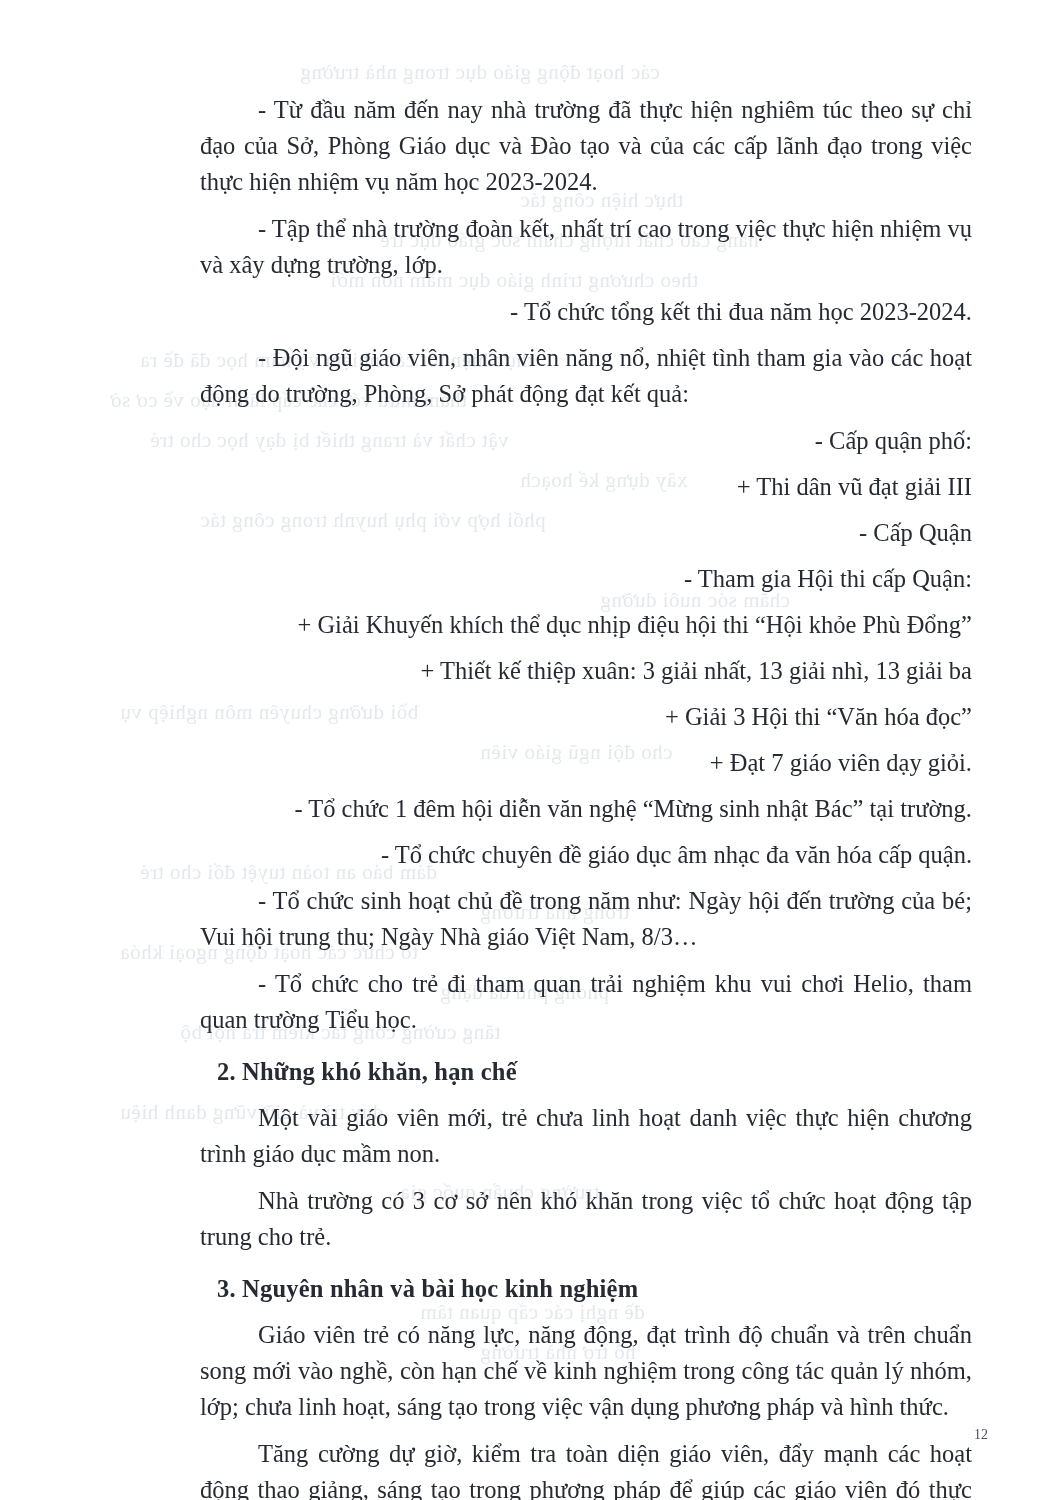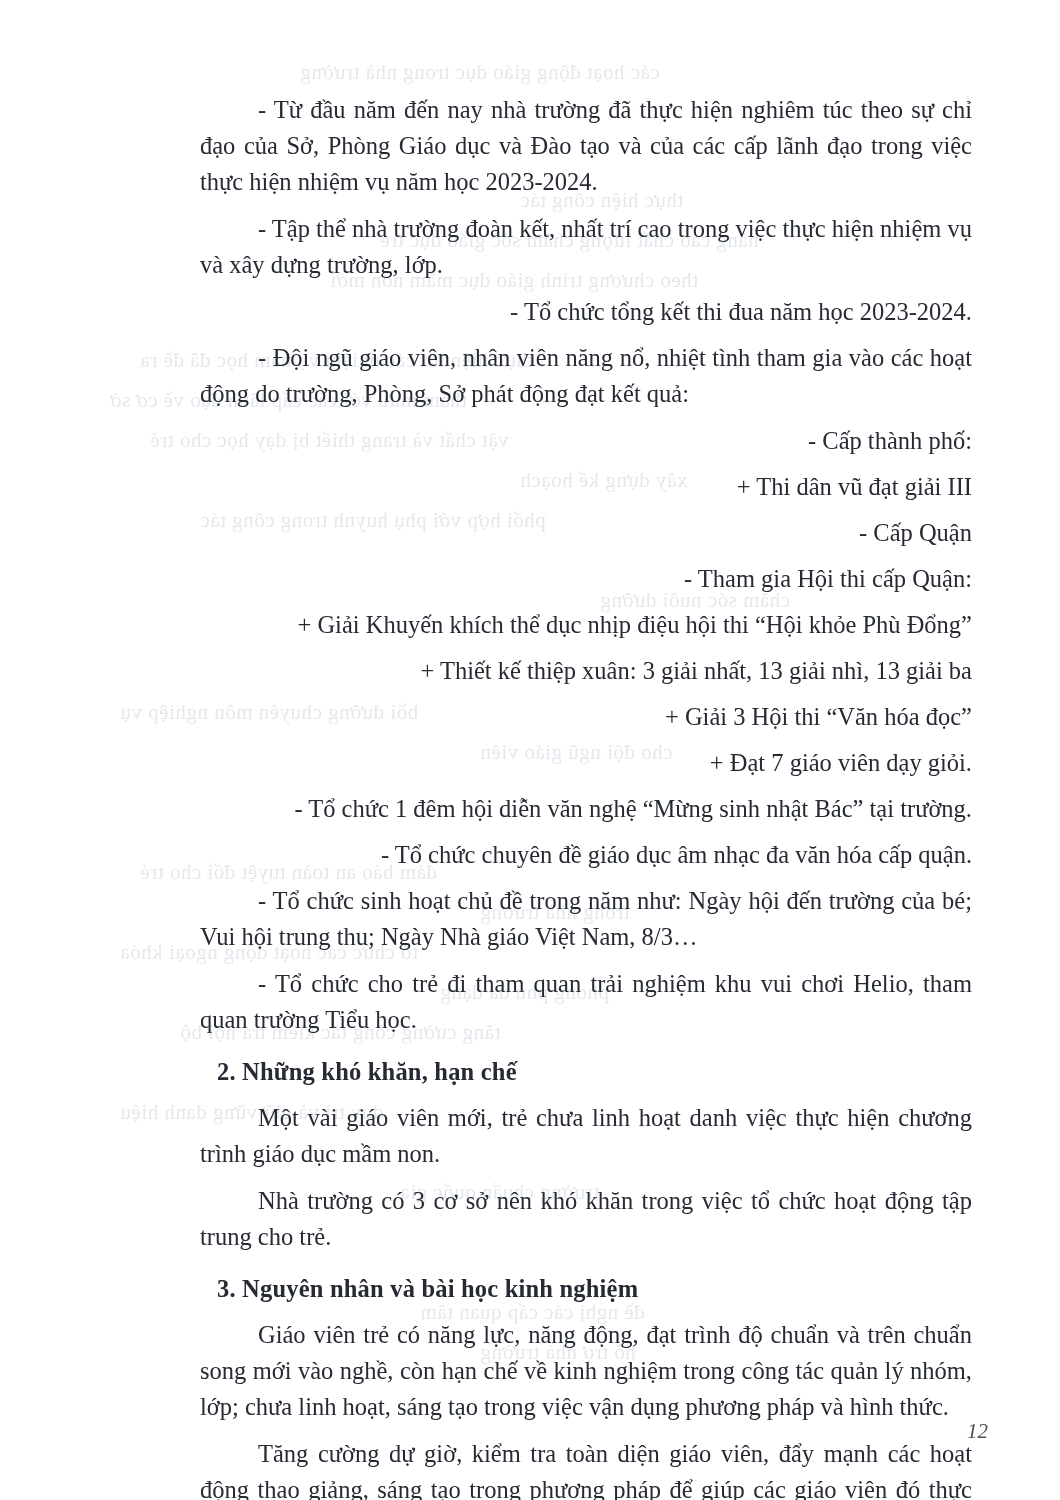--- a/index.html
+++ b/index.html
@@ -85,25 +85,24 @@
     padding-left: 57px;
     margin-top: 16px;
     margin-bottom: 10px;
     letter-spacing: 0.2px;
   }
 
   .page-number {
     position: absolute;
     right: 72px;
     bottom: 58px;
-    font-size: 21px;
+    font-size: 14px;
     line-height: 1;
     color: #4a4f58;
     z-index: 2;
-    font-style: italic;
   }
 </style>
 </head>
 <body>
 
 <div class="page">
 
   <div class="bleed-layer">
       <div class="bleed-line" style="top: 60px; left: 300px;">các hoạt động giáo dục trong nhà trường</div>
       <div class="bleed-line" style="top: 188px; left: 520px;">thực hiện công tác</div>
@@ -126,21 +125,21 @@
       <div class="bleed-line" style="top: 1180px; left: 400px;">trường chuẩn quốc gia</div>
       <div class="bleed-line" style="top: 1300px; left: 420px;">đề nghị các cấp quan tâm</div>
       <div class="bleed-line" style="top: 1340px; left: 480px;">hỗ trợ nhà trường</div>
     </div>
 
   <div class="content">
       <p class="para">- Từ đầu năm đến nay nhà trường đã thực hiện nghiêm túc theo sự chỉ đạo của Sở, Phòng Giáo dục và Đào tạo và của các cấp lãnh đạo trong việc thực hiện nhiệm vụ năm học 2023-2024.</p>
       <p class="para">- Tập thể nhà trường đoàn kết, nhất trí cao trong việc thực hiện nhiệm vụ và xây dựng trường, lớp.</p>
       <p class="line item">- Tổ chức tổng kết thi đua năm học 2023-2024.</p>
       <p class="para">- Đội ngũ giáo viên, nhân viên năng nổ, nhiệt tình tham gia vào các hoạt động do trường, Phòng, Sở phát động đạt kết quả:</p>
-      <p class="line item">- Cấp thành phố:</p>
+      <p class="line item">- Cấp quận phố:</p>
       <p class="line item plus">+ Thi dân vũ đạt giải III</p>
       <p class="line item sub">-   Cấp Quận</p>
       <p class="line item">- Tham gia Hội thi cấp Quận:</p>
       <p class="line item plus">+ Giải Khuyến khích thể dục nhịp điệu hội thi “Hội khỏe Phù Đổng”</p>
       <p class="line item plus">+ Thiết kế thiệp xuân: 3 giải nhất, 13 giải nhì, 13 giải ba</p>
       <p class="line item plus">+ Giải 3 Hội thi “Văn hóa đọc”</p>
       <p class="line item plus">+ Đạt 7 giáo viên dạy giỏi.</p>
       <p class="line item">- Tổ chức 1 đêm hội diễn văn nghệ “Mừng sinh nhật Bác” tại trường.</p>
       <p class="line item">- Tổ chức chuyên đề giáo dục âm nhạc đa văn hóa cấp quận.</p>
       <p class="para">- Tổ chức sinh hoạt chủ đề trong năm như: Ngày hội đến trường của bé; Vui hội trung thu; Ngày Nhà giáo Việt Nam, 8/3…</p>

